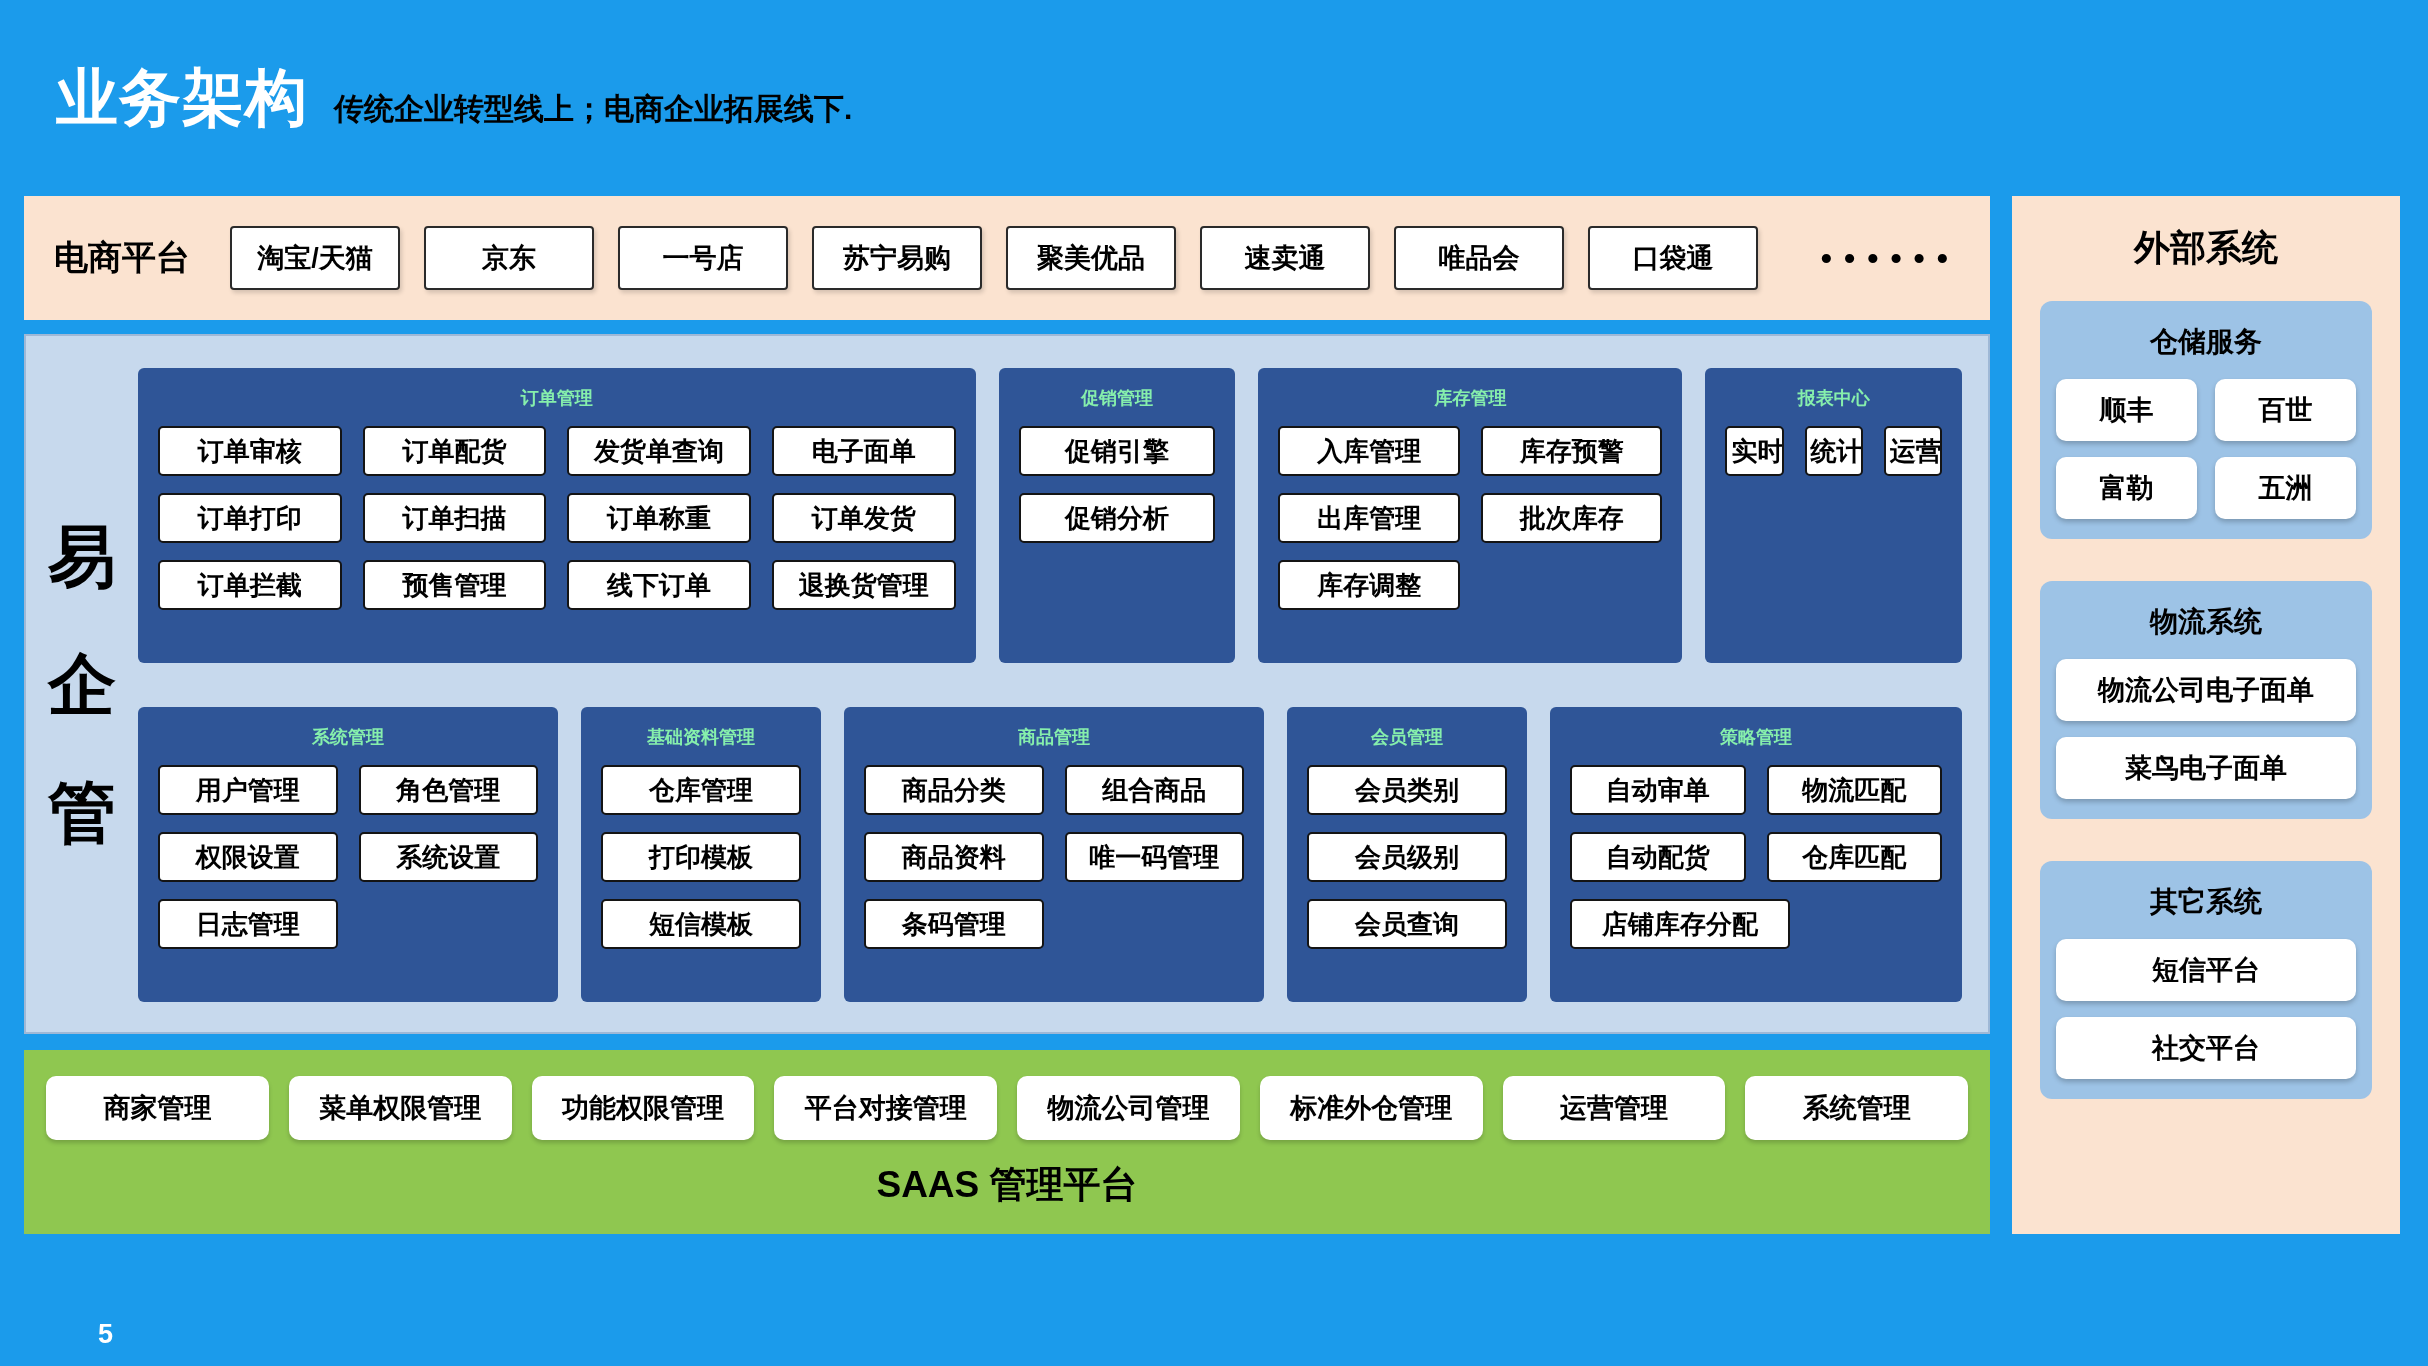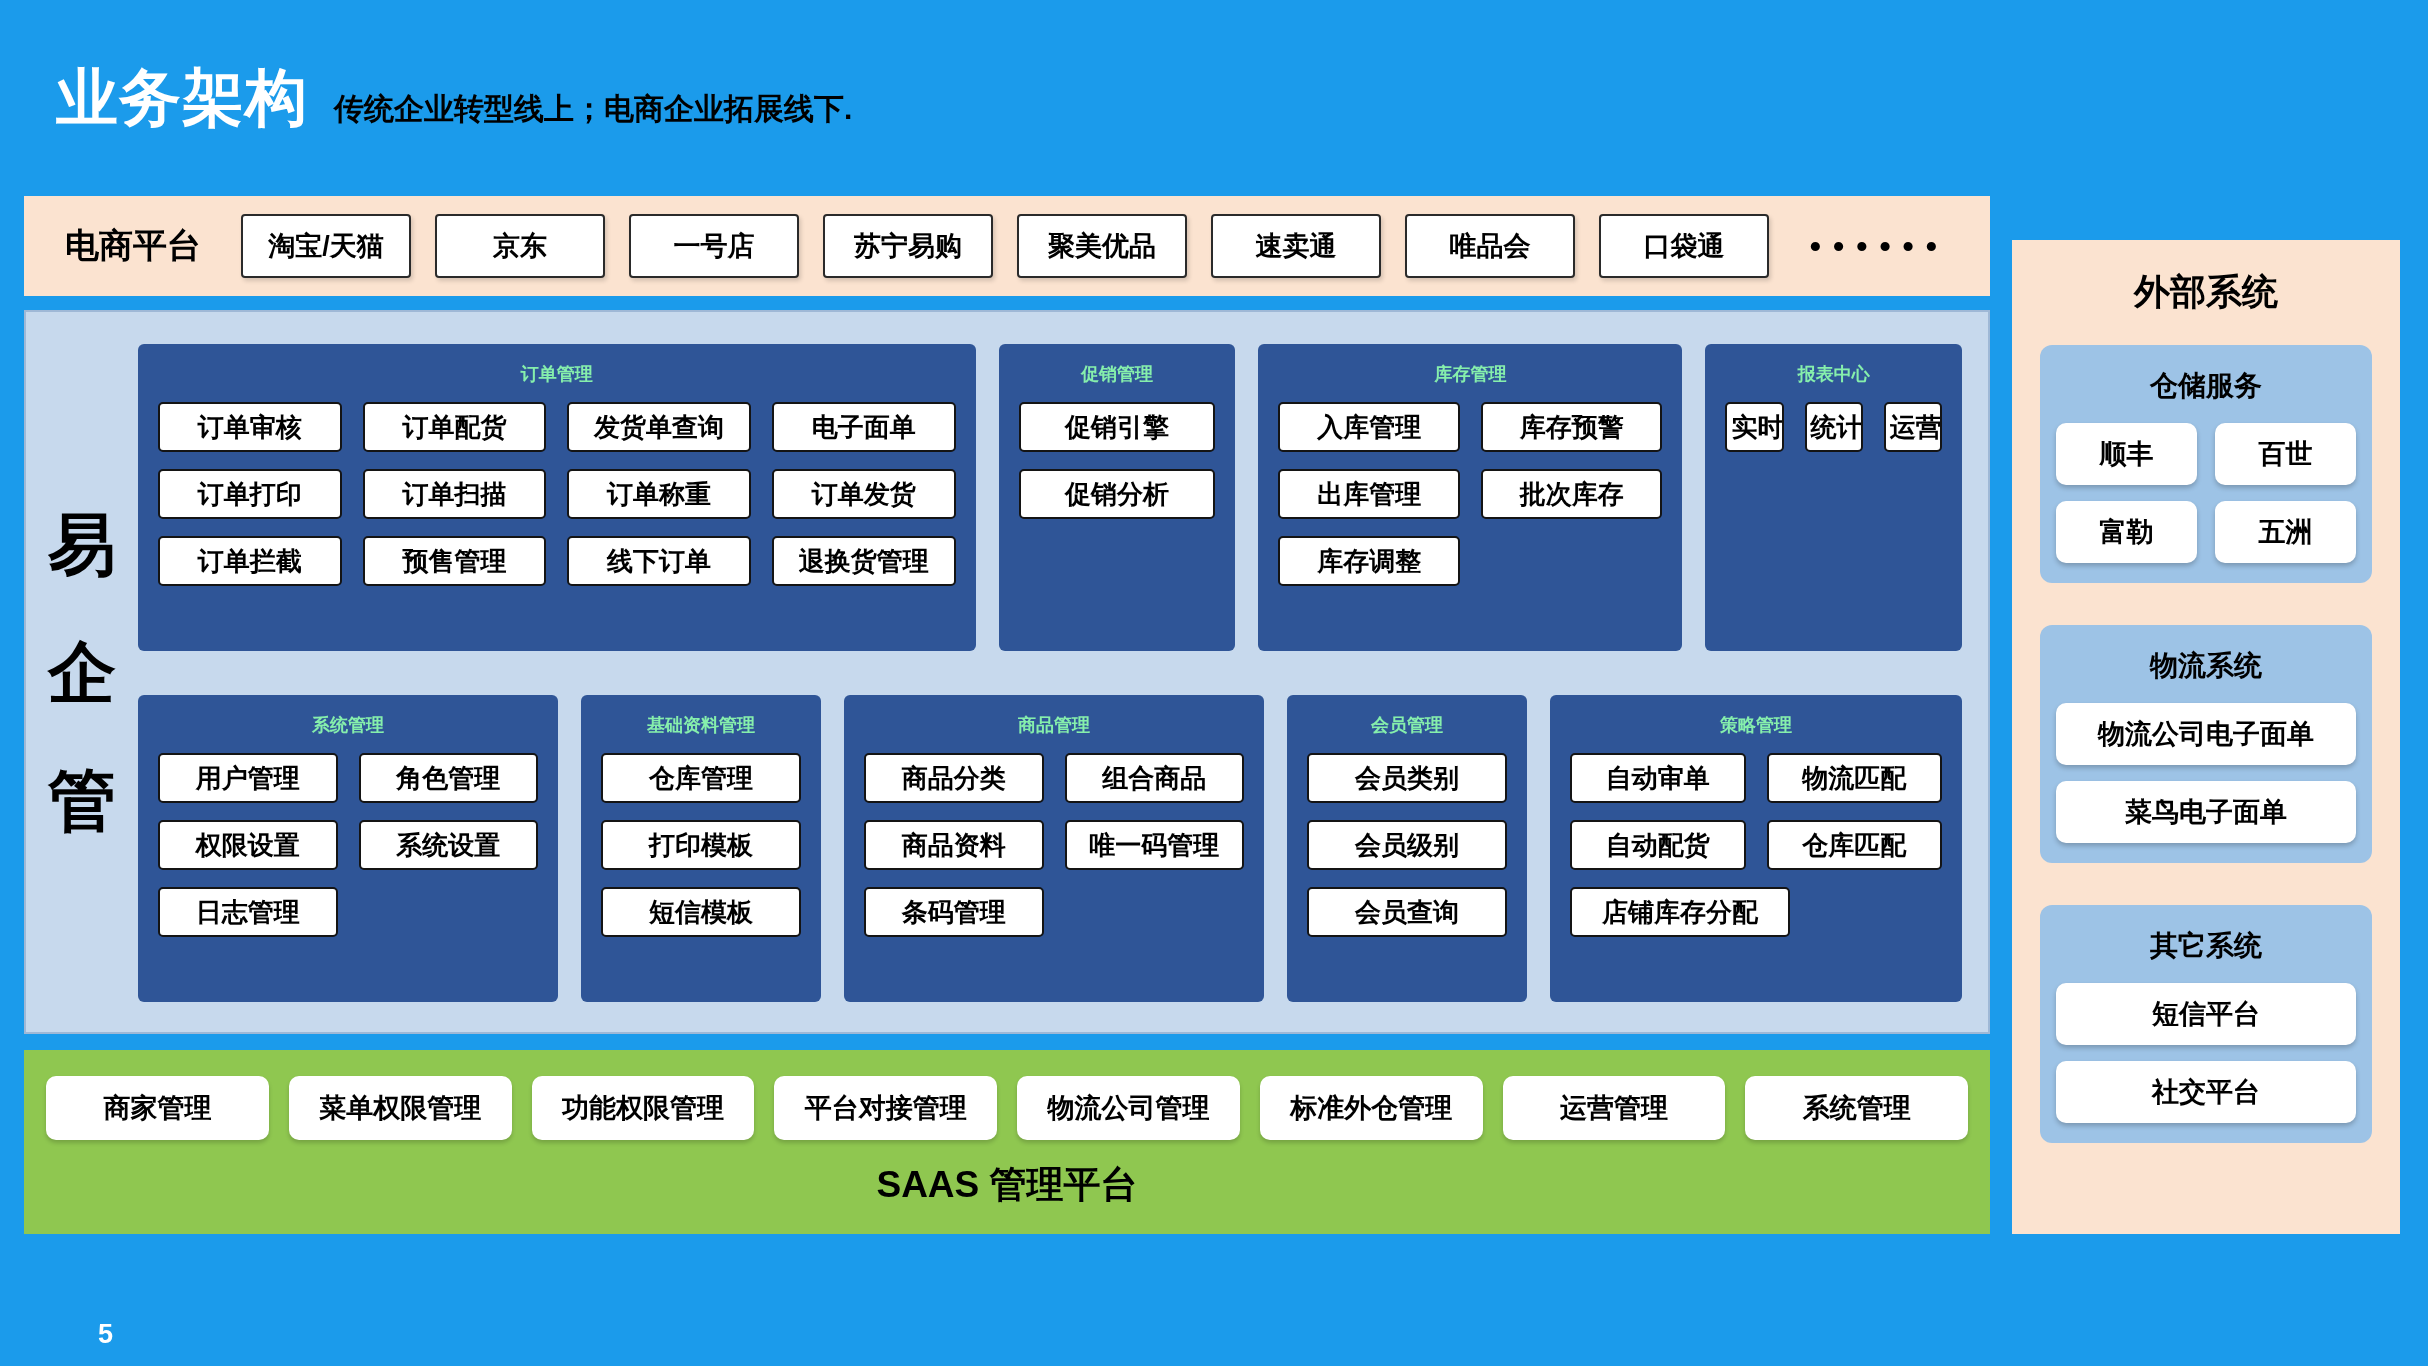--- a/index.html
+++ b/index.html
@@ -20,21 +20,21 @@
   .page-title { color:#fff; font-size:62px; font-weight:bold; letter-spacing:1px; }
   .subtitle { color:#000000; font-size:30px; font-weight:bold; }
   .logo { display:flex; align-items:center; gap:12px; margin-top:-18px; }
   .logo-text { color:#fff; font-size:46px; font-weight:bold; letter-spacing:2px; }
 
   
   .layout { height:1038px; flex:none; display:flex; gap:22px; padding:0 28px 0 24px; }
   .left-col { flex:1; display:flex; flex-direction:column; min-width:0; }
 
   
-  .ecom-band { height:100px; background:var(--peach,#FBE3D0); display:flex; align-items:center; padding:0 41px; margin-bottom:14px; }
+  .ecom-band { height:124px; background:var(--peach,#FBE3D0); display:flex; align-items:center; padding:0 30px; margin-bottom:14px; }
   .ecom-label { font-size:34px; font-weight:bold; margin-right:40px; white-space:nowrap; }
   .platform-list { display:flex; gap:24px; align-items:center; flex:1; }
   .plat-btn { width:170px; height:64px; background:#fff; border:2px solid #2a2a2a; border-radius:4px; font-size:27px; font-weight:bold; flex:none; box-shadow:2px 3px 4px rgba(0,0,0,0.15); white-space:nowrap; }
   .dots { font-size:32px; font-weight:bold; letter-spacing:12px; margin-left:6px; white-space:nowrap; }
 
   
   .main-area { flex:1; background:var(--mainblue,#C7D9ED); border:2px solid #9FB8D6; display:flex; margin-bottom:16px; min-height:0; }
   .brand-col { width:112px; flex:none; display:flex; flex-direction:column; justify-content:center; align-items:center; gap:60px; }
   .brand-char { font-size:68px; font-weight:bold; line-height:1; }
   .panels { flex:1; display:flex; flex-direction:column; gap:44px; padding:32px 26px 30px 0; min-width:0; }
@@ -44,21 +44,21 @@
   .panel-grid { display:grid; gap:17px 21px; grid-auto-rows:50px; align-content:start; }
   .module-btn { background:#fff; border:2px solid #141414; border-radius:5px; font-size:26px; font-weight:bold; white-space:nowrap; padding:0 4px; overflow:hidden; }
 
   
   .saas-band { height:184px; background:var(--green,#8FC750); padding:26px 22px 0; }
   .saas-row { display:flex; gap:20px;border-radius:17px; }
   .saas-btn { flex:1; height:64px; background:#fff; border:none; border-radius:10px; font-size:27px; font-weight:bold; box-shadow:0 3px 4px rgba(0,0,0,0.18); white-space:nowrap; }
   .saas-label { text-align:center; font-size:37px; font-weight:bold; padding-top:20px; }
 
   
-  .right-col { width:388px; flex:none; background:var(--peach,#FBE3D0); padding:20px 28px; display:flex; flex-direction:column;margin-top:44px; }
+  .right-col { width:388px; flex:none; background:var(--peach,#FBE3D0); padding:20px 28px; display:flex; flex-direction:column; }
   .ext-main-title { text-align:center; font-size:36px; font-weight:bold; padding:8px 0 28px; }
   .ext-sections { display:flex; flex-direction:column; gap:42px; }
   .ext-section { background:var(--extblue,#9DC3E6); border-radius:12px; padding:14px 16px 20px; }
   .ext-title { text-align:center; font-size:28px; font-weight:bold; padding:8px 0 18px; }
   .ext-grid { display:grid; gap:16px 18px; }
   .ext-grid.two-col { grid-template-columns:1fr 1fr; }
   .ext-grid.one-col { grid-template-columns:1fr; }
   .ext-btn { height:62px; background:#fff; border:none; border-radius:10px; font-size:27px; font-weight:bold; box-shadow:0 3px 5px rgba(0,0,0,0.22); white-space:nowrap; }
 
   .page-number { position:absolute; left:98px; bottom:16px; color:#fff; font-size:27px; font-weight:bold; }

